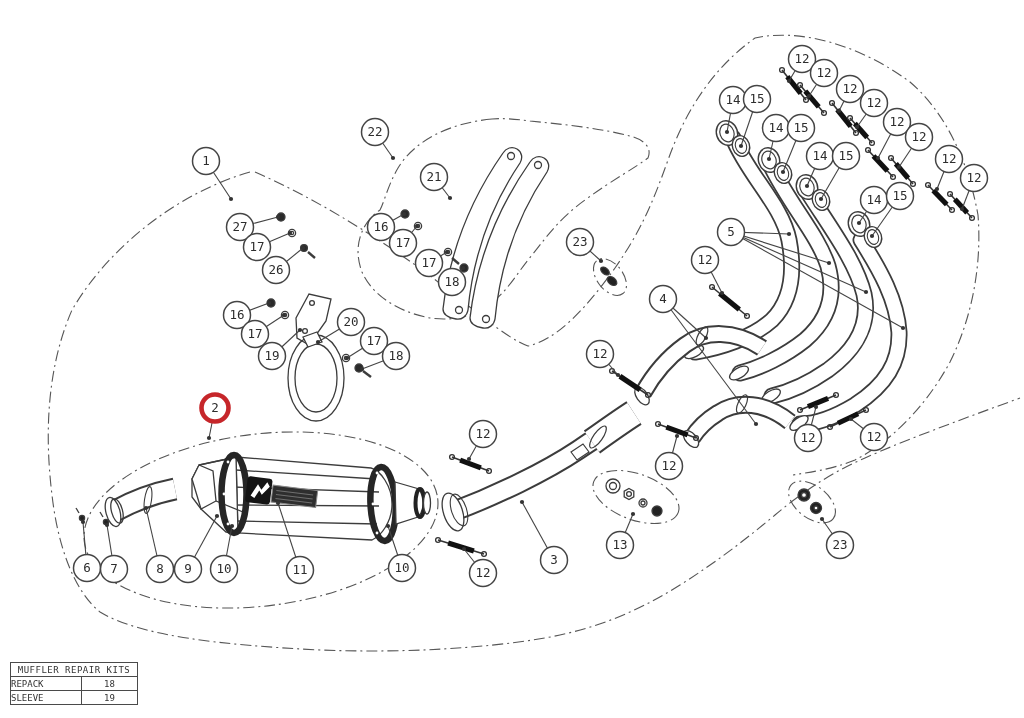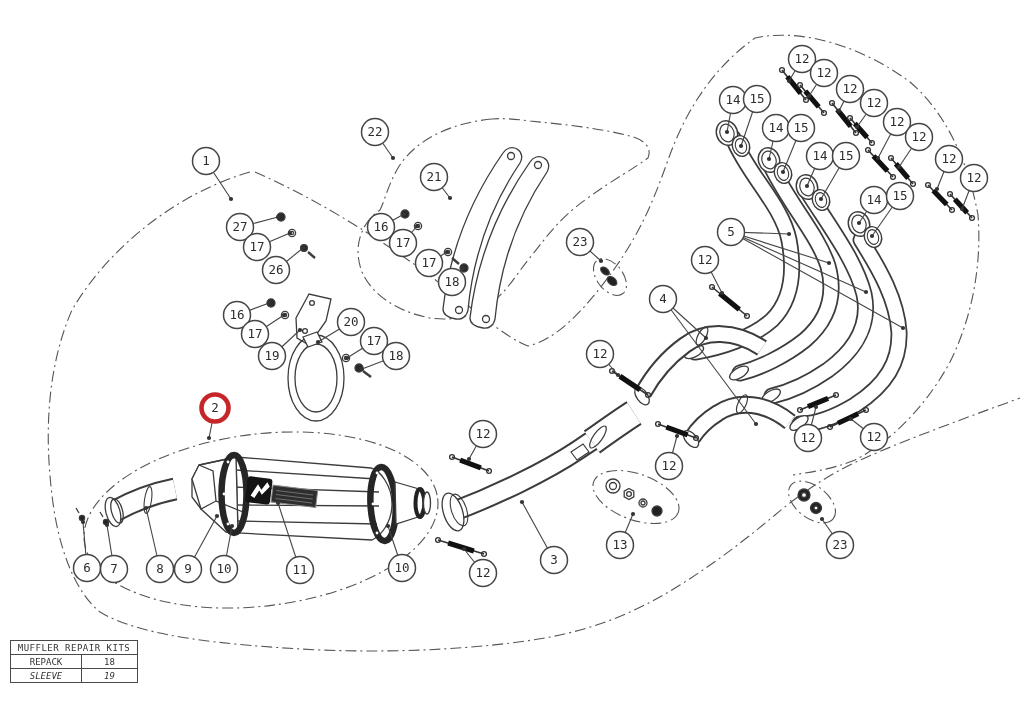--- a/index.html
+++ b/index.html
@@ -1,25 +1,25 @@
 <!DOCTYPE html>
 <html><head>
 <meta charset="utf-8">
 <style>
   html,body{margin:0;padding:0;background:#fff;}
   .stage{position:relative;width:1024px;height:718px;background:#ffffff;overflow:hidden;
          font-family:"DejaVu Sans Mono",monospace;}
   svg{position:absolute;left:0;top:0;}
-  .kit-table{position:absolute;left:10px;top:640px;width:126px;border:1px solid #4a4a4a;
+  .kit-table{position:absolute;left:10px;top:662px;width:126px;border:1px solid #4a4a4a;
              background:#fff;font-size:9px;color:#333;}
   .kt-title{border-bottom:1px solid #4a4a4a;text-align:center;padding:2px 0 1px;
             letter-spacing:0.5px;white-space:nowrap;}
   .kt-row{display:flex;border-bottom:1px solid #4a4a4a;}
-  .kt-row:last-child{border-bottom:none;font-style:italic;}
-  .kt-label{width:70px;border-right:1px solid #4a4a4a;text-align:center;padding:2px 0 1px;}
+  .kt-row:last-child{border-bottom:none;}
+  .kt-label{width:70px;border-right:1px solid #4a4a4a;text-align:left;padding:2px 0 1px;}
   .kt-value{flex:1;text-align:center;padding:2px 0 1px;}
 </style>
 </head>
 <body>
 
 <div class="stage">
 
 <svg id="dwg" width="1024" height="718" viewBox="0 0 1024 718">
 
   <g fill="none" stroke="#565656" stroke-width="1.1" stroke-dasharray="11 4 2 4">

